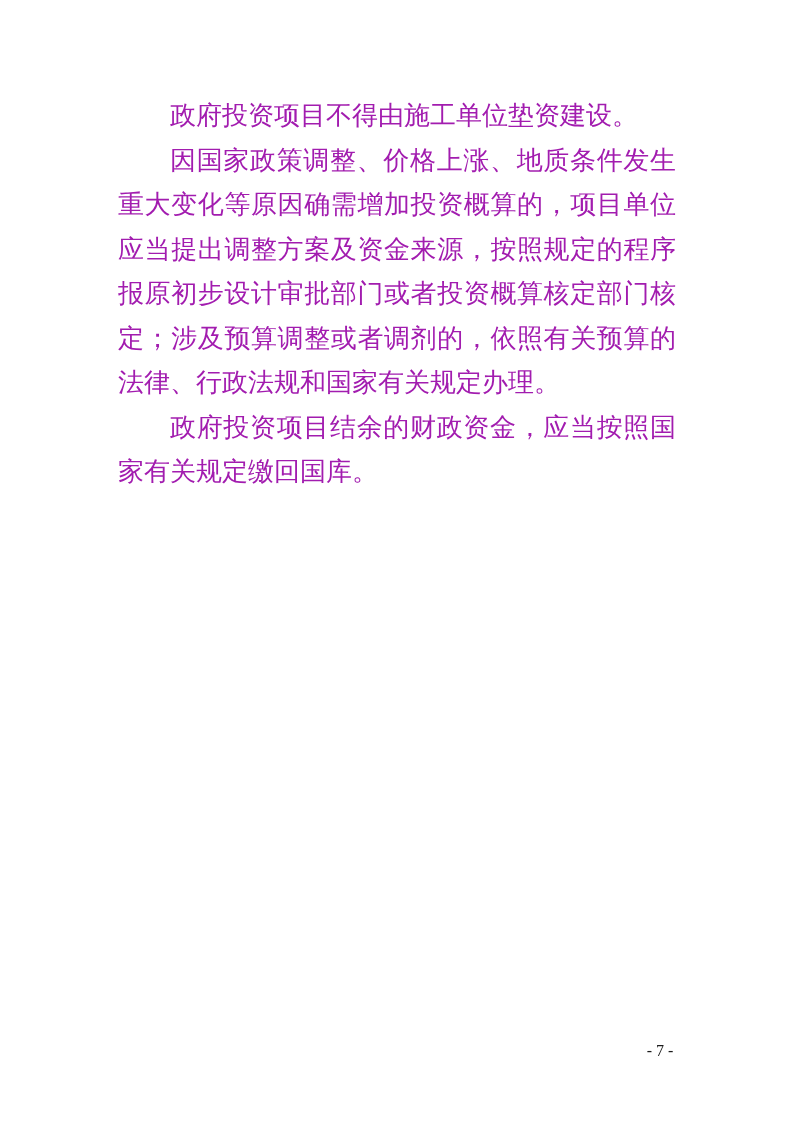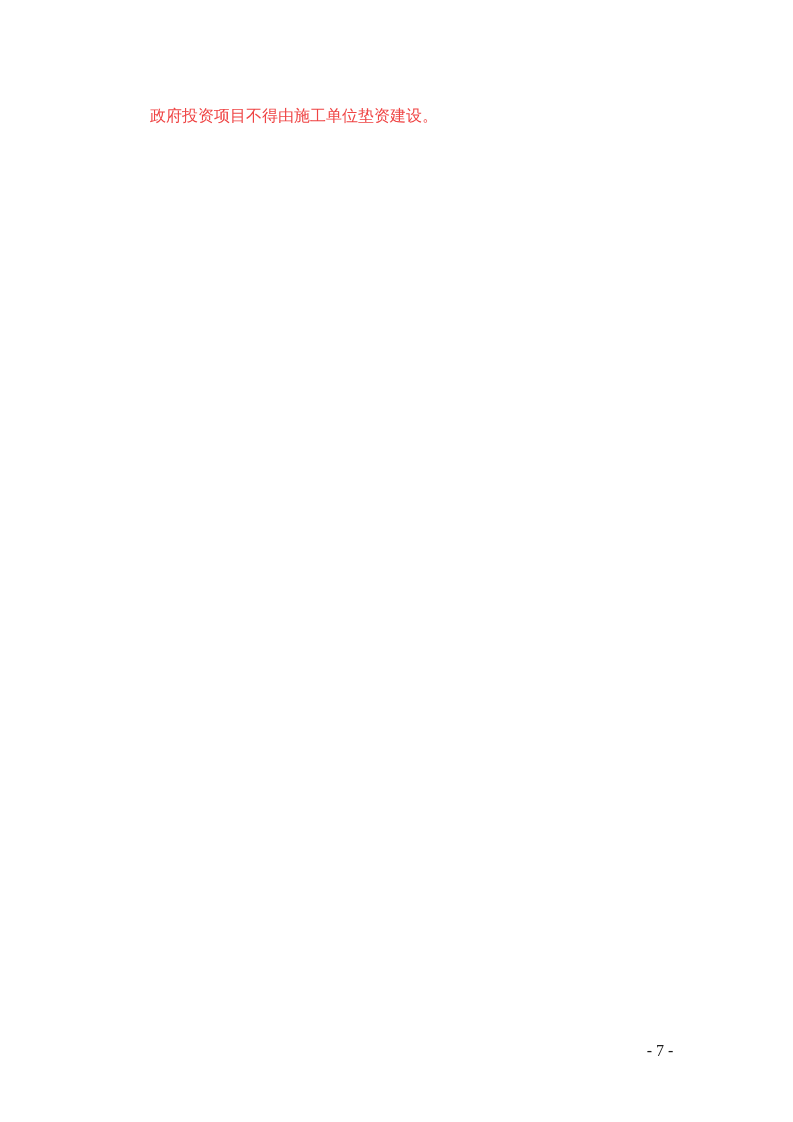--- a/index.html
+++ b/index.html
@@ -20,23 +20,23 @@
     top: 0;
     width: 793px;
     height: 1122px;
     background: #ffffff;
   }
   .text-block {
     position: absolute;
     left: 118px;
     top: 94px;
     width: 558px;
-    font-size: 16px;
+    font-size: 26px;
     line-height: 44.5px;
-    color: #ef4444;
+    color: #a21caf;
     text-align: justify;
     text-justify: inter-character;
   }
   .text-block p {
     margin: 0;
     padding: 0;
     text-indent: 2em;
   }
   .text-block b.article-head {
     font-family: "Liberation Sans", "DejaVu Sans", sans-serif;
@@ -55,15 +55,17 @@
     color: #1b1b1b;
     font-family: "Liberation Serif", "DejaVu Serif", serif;
   }
 </style>
 </head>
 <body>
 
 <div class="page">
   <div class="text-block">
       <p><span>政府投资项目不得由施工单位垫资建设。</span></p>
+      <p><span>因国家政策调整、价格上涨、地质条件发生重大变化等原因确需增加投资概算的，项目单位应当提出调整方案及资金来源，按照规定的程序报原初步设计审批部门或者投资概算核定部门核定；涉及预算调整或者调剂的，依照有关预算的法律、行政法规和国家有关规定办理。</span></p>
+      <p><span>政府投资项目结余的财政资金，应当按照国家有关规定缴回国库。</span></p>
     </div>
   <div class="page-number">- 7 -</div>
 </div>
 
 </body></html>

